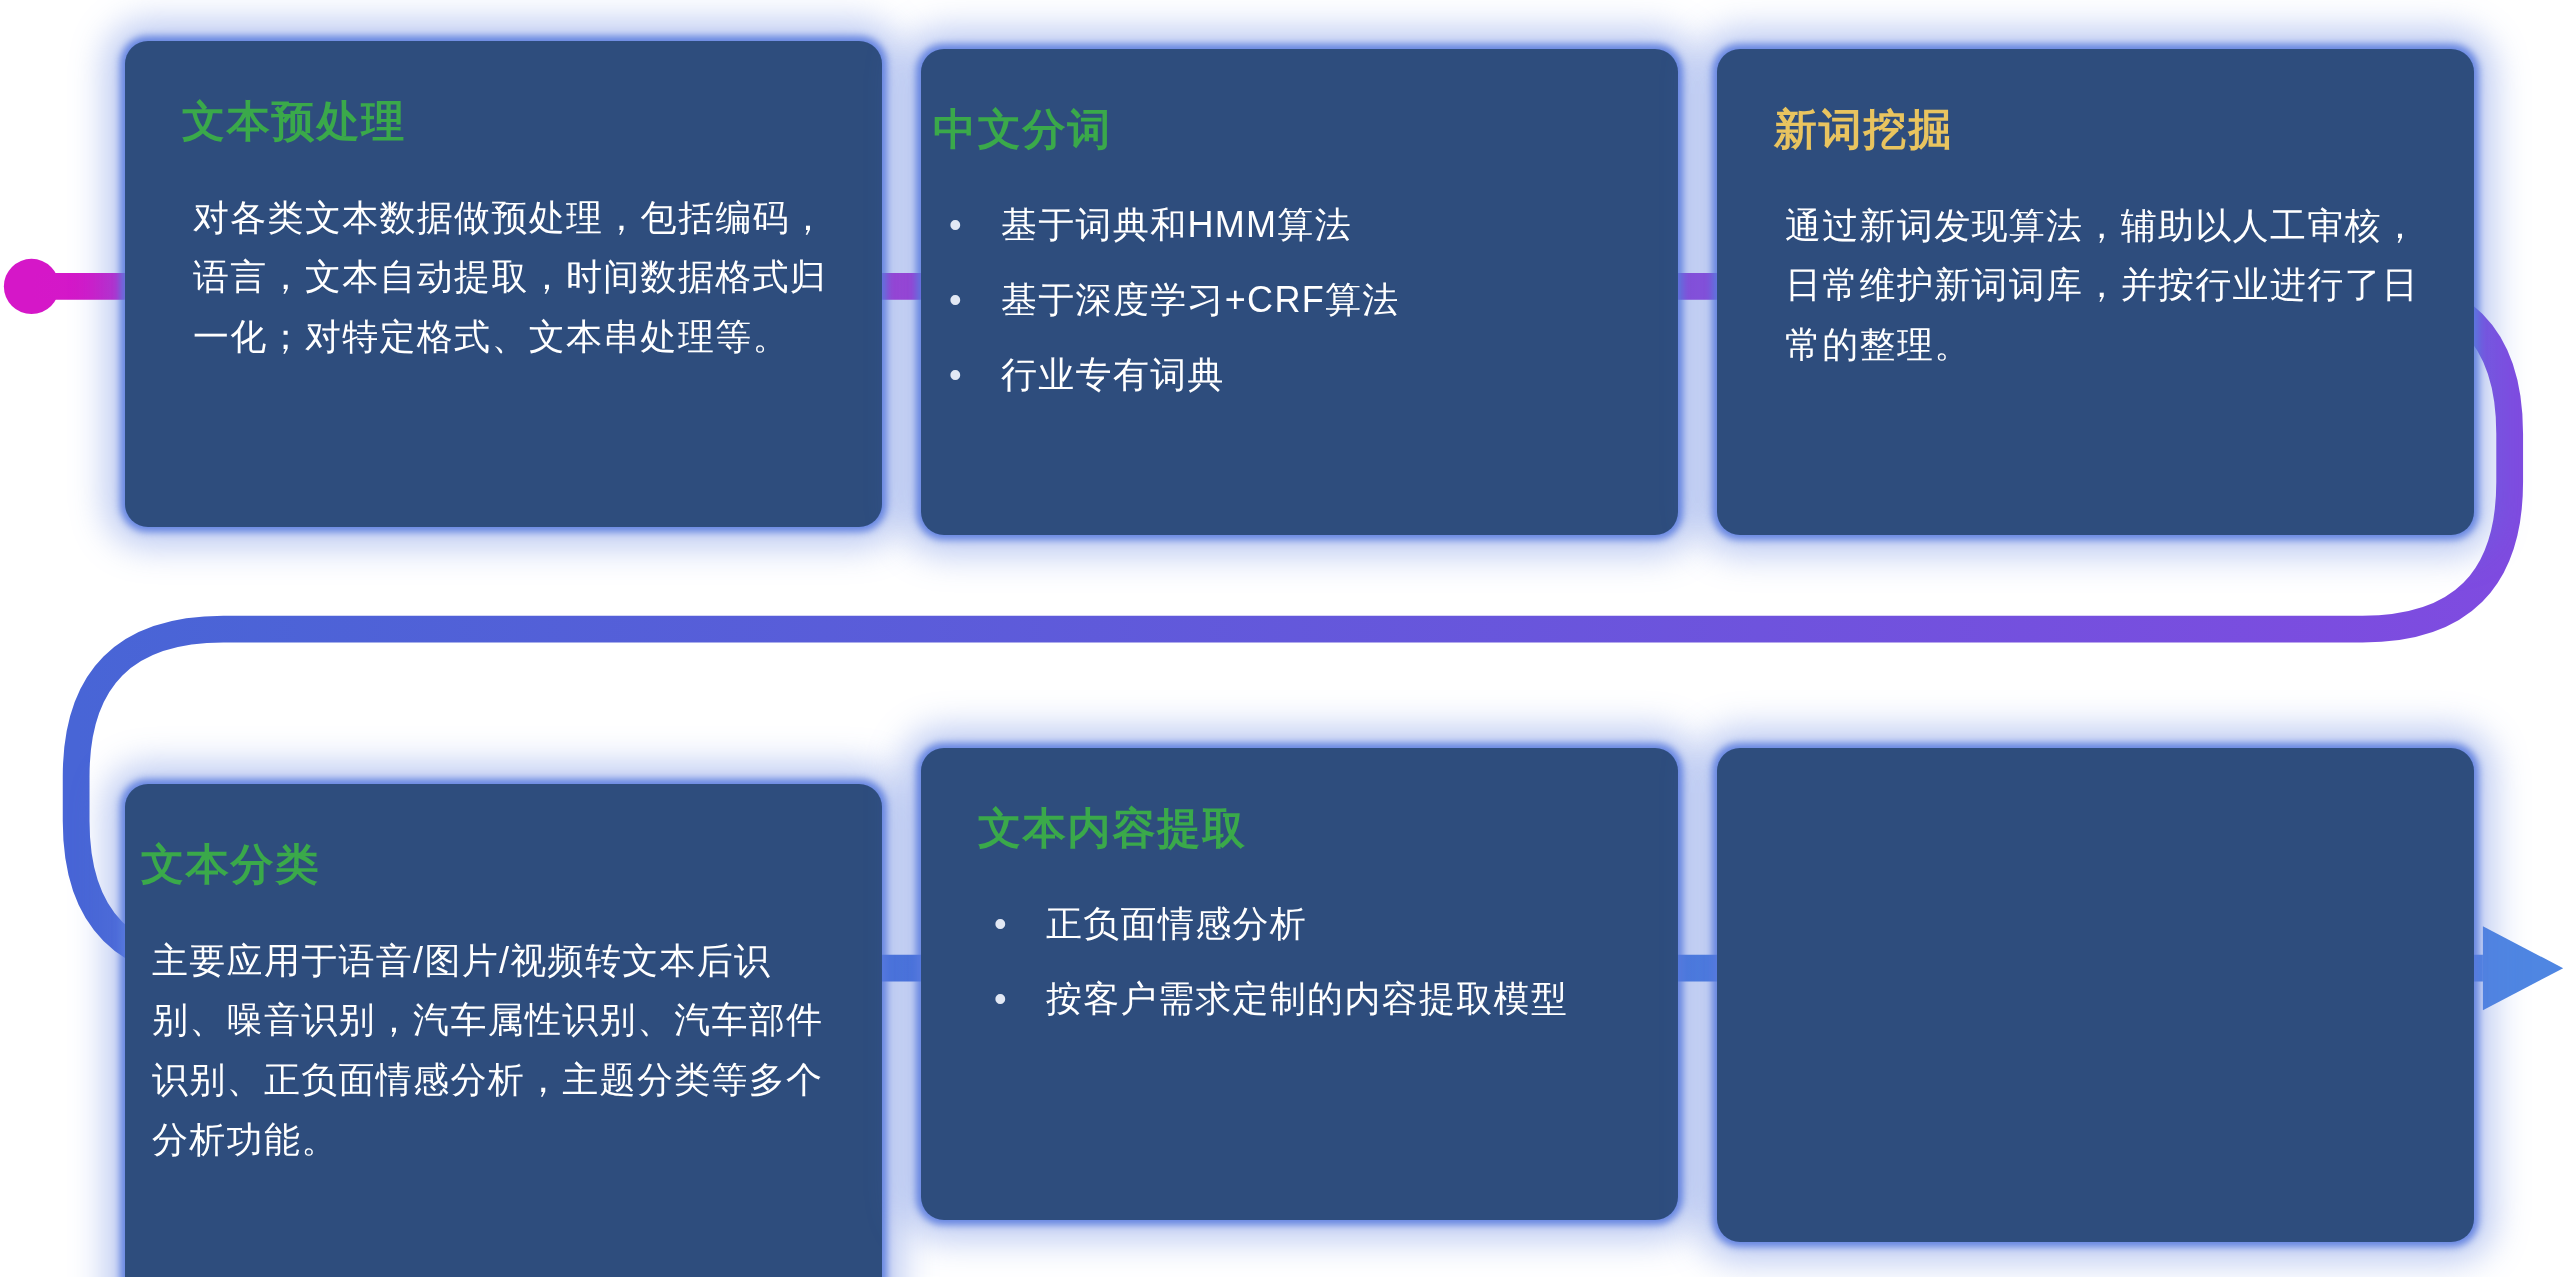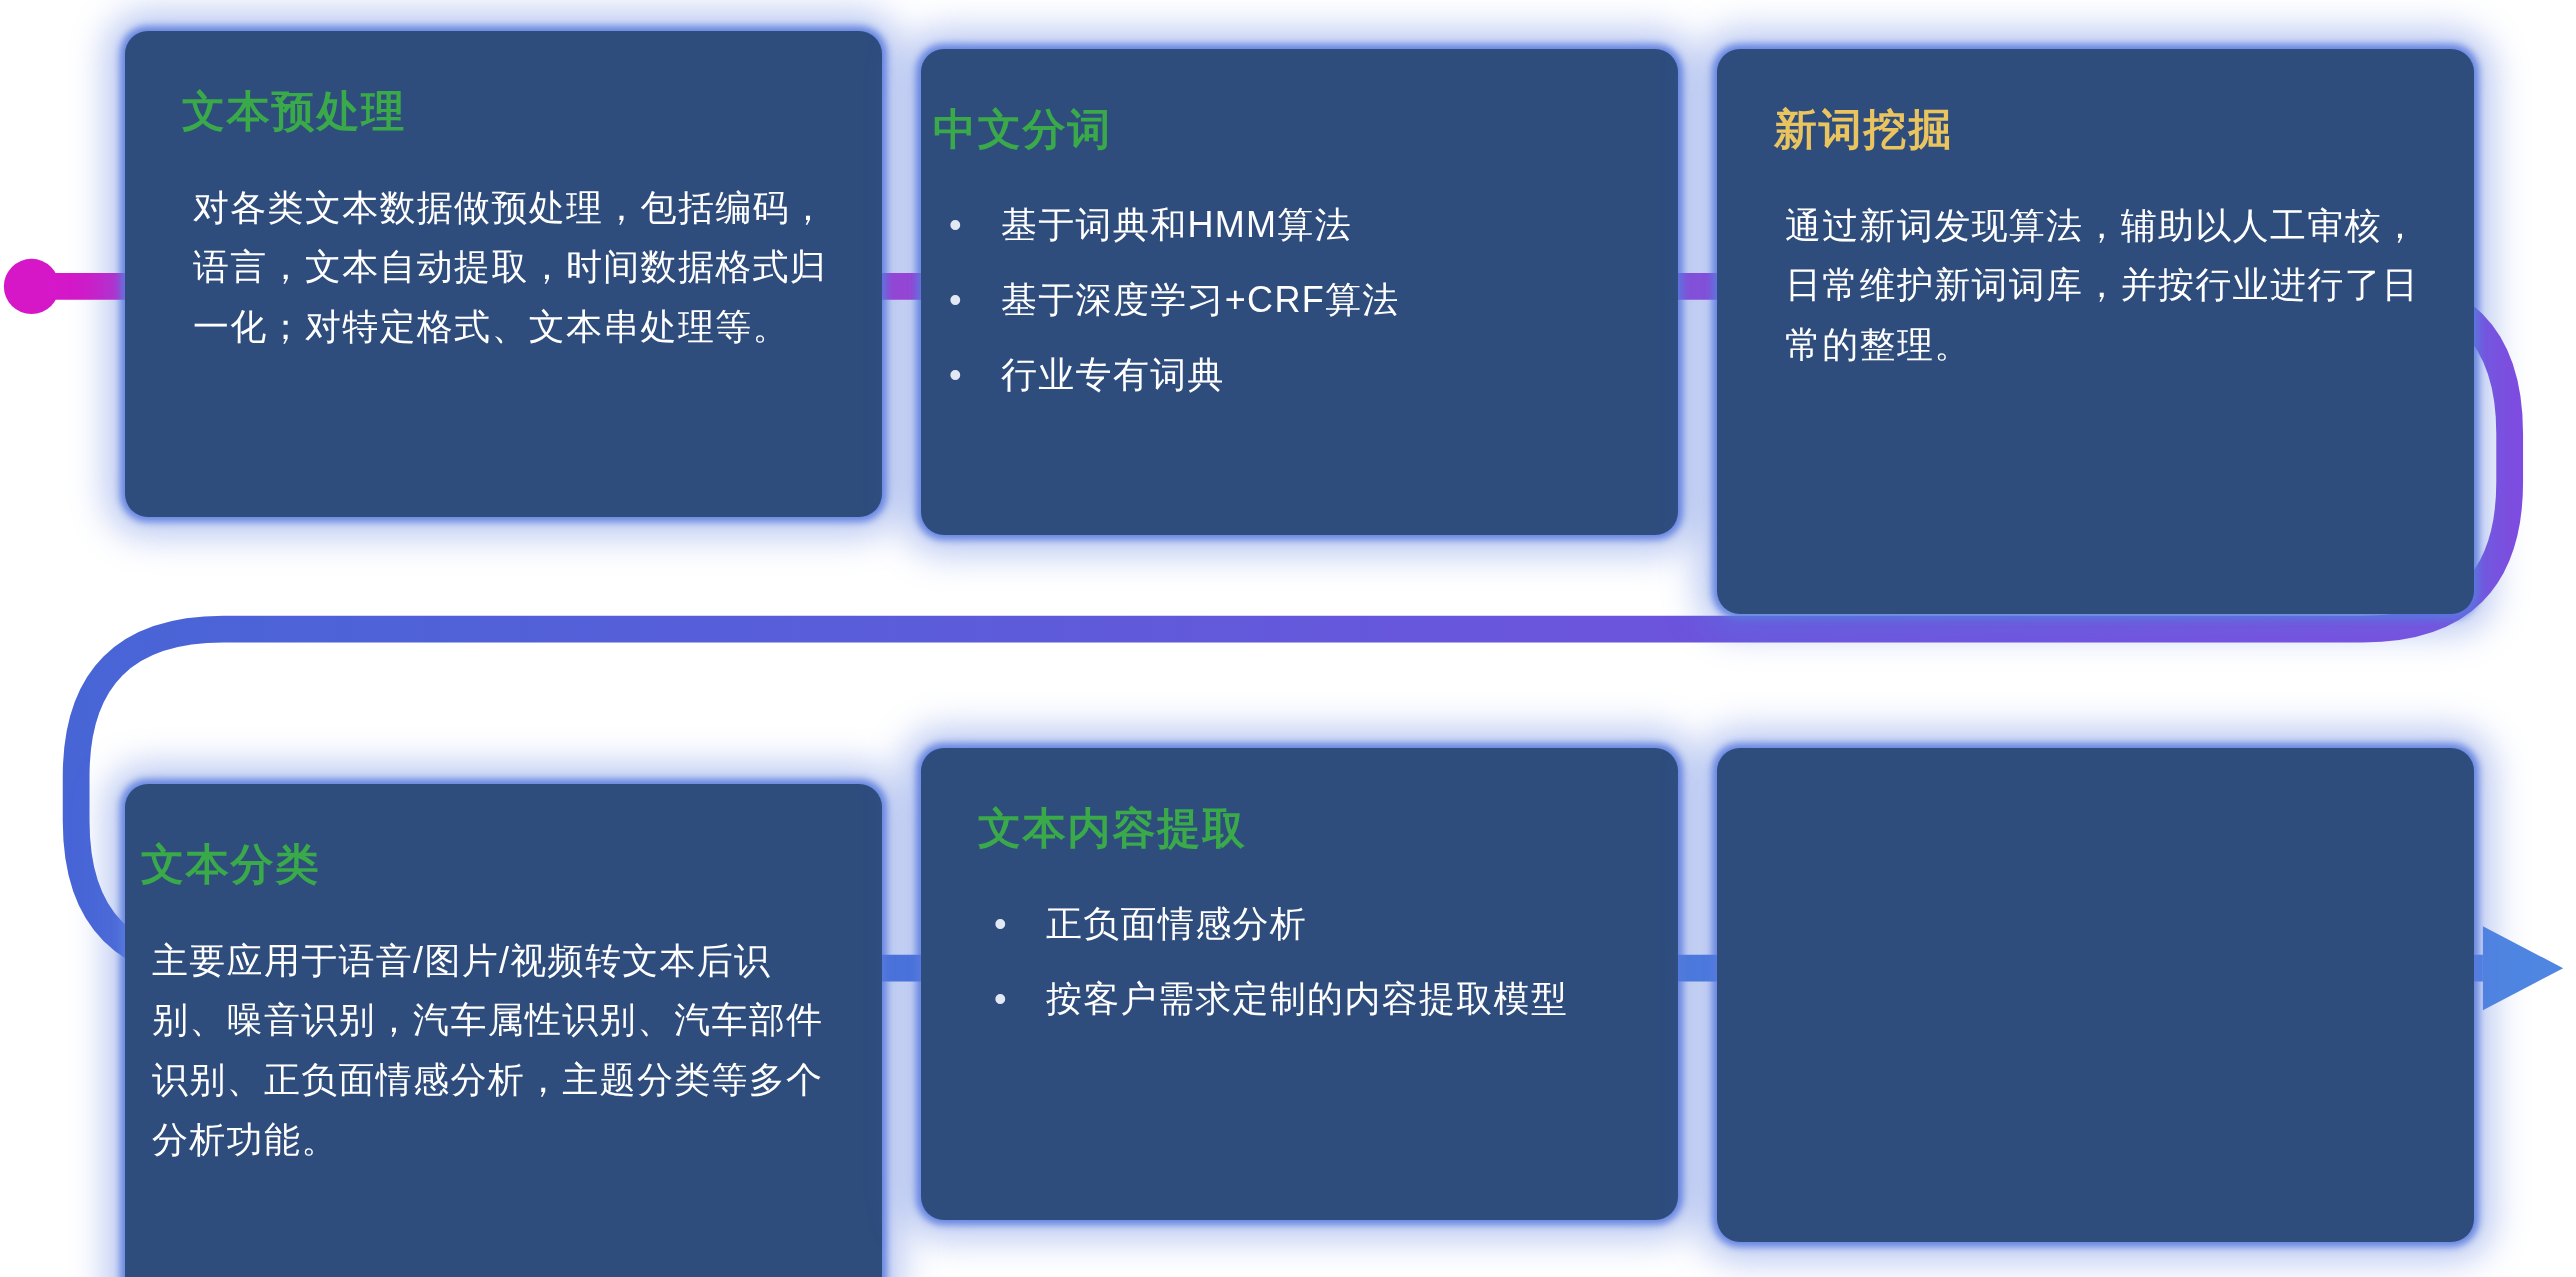--- a/index.html
+++ b/index.html
@@ -62,23 +62,23 @@
     letter-spacing: 1.3px;
     color: var(--body-text, #ffffff);
     margin-bottom: 30px;
   }
   .card ul.bullets li .marker {
     flex: none;
     width: 52px;
     color: #e2e8f4;
   }
   
-  .pos-0 { left: 125px;  top: 31px;  height: 486px; }
+  .pos-0 { left: 125px;  top: 41px;  height: 486px; }
   .pos-1 { left: 921px; top: 49px;  height: 486px; padding-left: 12px; }
-  .pos-2 { left: 1717px; top: 49px;  height: 565px; }
+  .pos-2 { left: 1717px; top: 49px;  height: 486px; }
   .pos-3 { left: 125px;  top: 784px; height: 594px; padding-left: 16px; }
   .pos-4 { left: 921px; top: 748px; height: 472px; }
   .pos-5 { left: 1717px; top: 748px; height: 494px; }
 </style>
 </head>
 <body>
 
 <div class="canvas">
 
   <svg class="flow-svg" viewBox="0 0 2886 1431" xmlns="http://www.w3.org/2000/svg">

